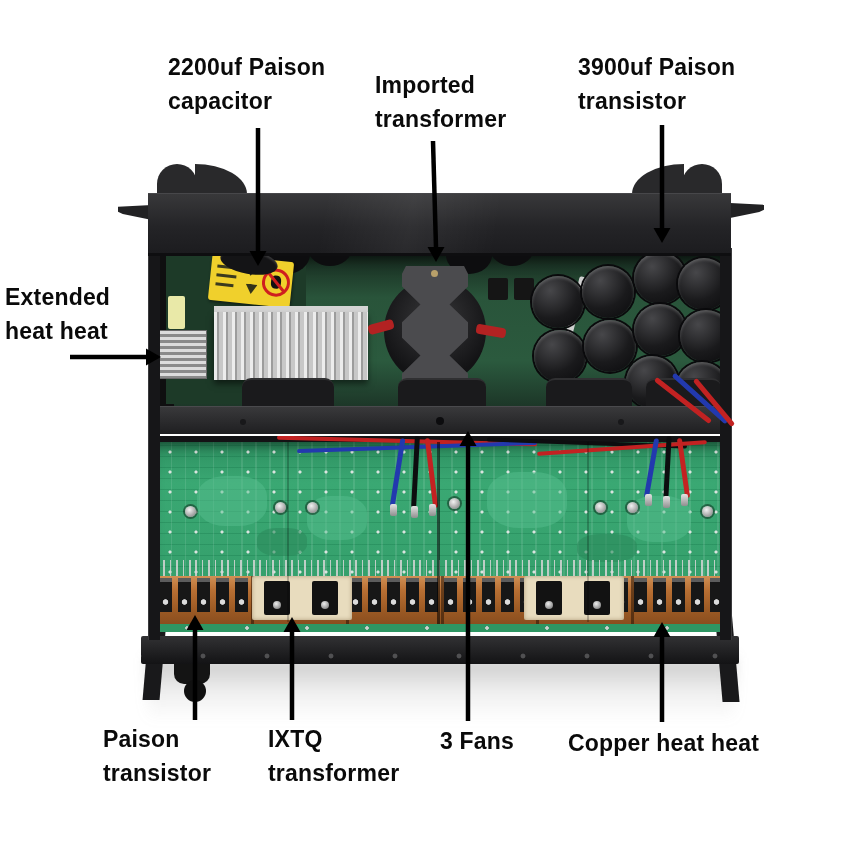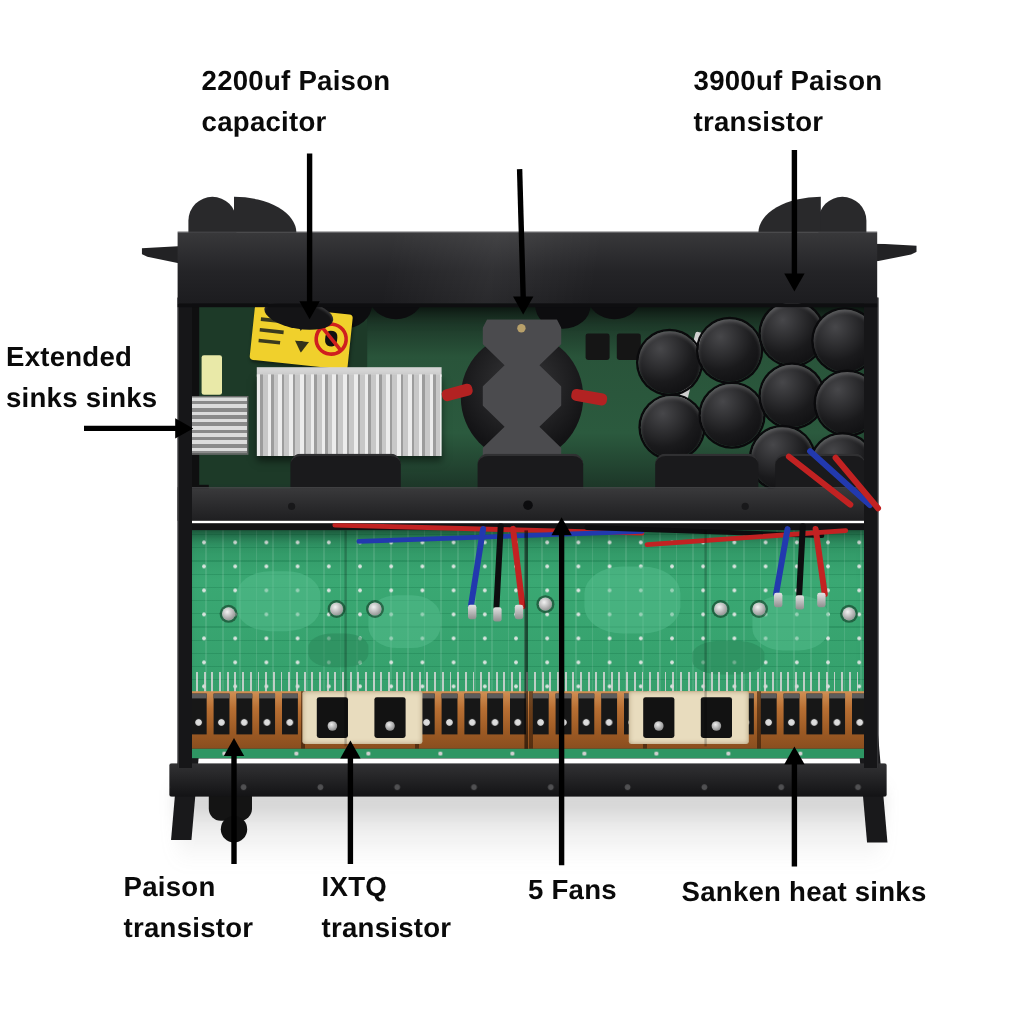--- a/index.html
+++ b/index.html
@@ -266,24 +266,26 @@
         <polygon points="459.5,446 476.5,446 468,431"></polygon>
     </g>
     <g>
       <line x1="662" y1="722" x2="662" y2="636"></line>
         <polygon points="653.5,637 670.5,637 662,622"></polygon>
     </g>
   </svg>
 
   <div class="lbl" style="left:168px;top:50px;">2200uf Paison
 capacitor</div>
+  <div class="lbl" style="left:375px;top:68px;">Imported
+transformer</div>
   <div class="lbl" style="left:578px;top:50px;">3900uf Paison
 transistor</div>
   <div class="lbl" style="left:5px;top:280px;">Extended
-sinks sinks</div>
+heat heat</div>
   <div class="lbl" style="left:103px;top:722px;">Paison
 transistor</div>
   <div class="lbl" style="left:268px;top:722px;">IXTQ
-transistor</div>
-  <div class="lbl" style="left:440px;top:724px;">5 Fans</div>
-  <div class="lbl" style="left:568px;top:726px;">Sanken heat sinks</div>
+transformer</div>
+  <div class="lbl" style="left:440px;top:724px;">3 Fans</div>
+  <div class="lbl" style="left:568px;top:726px;">Copper heat heat</div>
 
 </div>
 
 </body></html>

